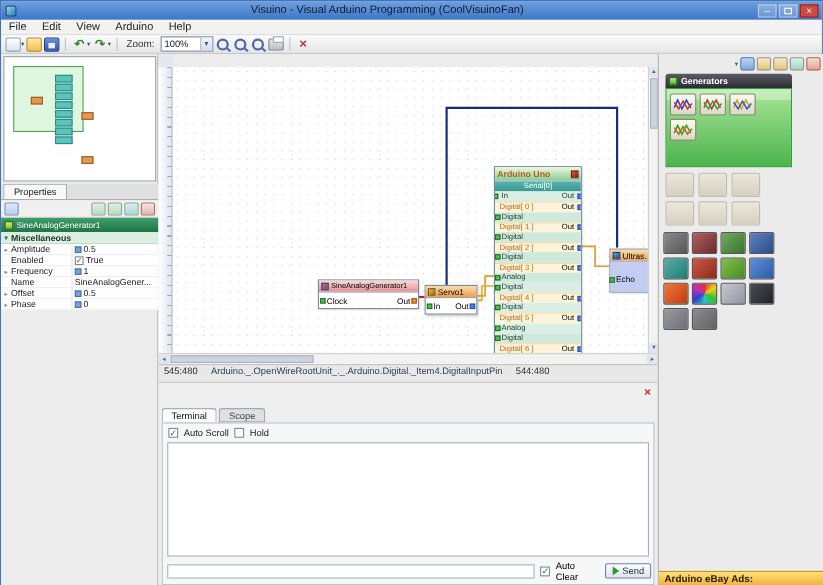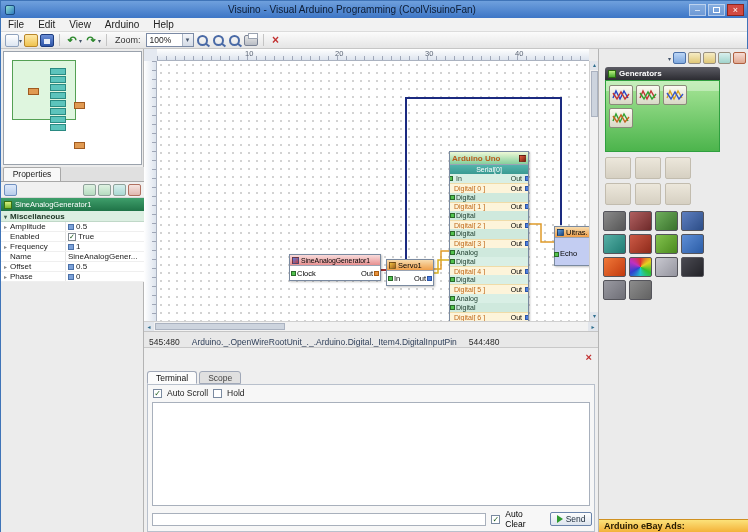--- a/index.html
+++ b/index.html
@@ -95,21 +95,21 @@
   .canvas{position:absolute;left:156px;top:60px;width:432px;height:260px;background:#fff;
     background-image:radial-gradient(circle,#d2d2d2 0.8px,transparent 0.9px);background-size:8px 8px;overflow:hidden;}
   .wires{position:absolute;left:0;top:0;z-index:1;}
   .vscroll{position:absolute;left:588px;top:60px;width:9px;height:260px;background:#f2f2f2;border-left:1px solid #d0d0d0;}
   .vs-a{position:absolute;left:0;width:9px;height:9px;font-size:6px;color:#2e6e8e;text-align:center;line-height:9px;background:#e2e6ec;}
   .vs-thumb{position:absolute;left:1px;top:10px;width:7px;height:46px;background:#cdd4de;border:1px solid #aab2c0;}
   .hscroll{position:absolute;left:143px;top:320px;width:454px;height:10px;background:#f2f2f2;border-top:1px solid #d0d0d0;}
   .hs-a{position:absolute;top:0;width:10px;height:10px;font-size:6px;color:#2e6e8e;text-align:center;line-height:10px;background:#e2e6ec;}
   .hs-thumb{position:absolute;left:11px;top:1px;width:130px;height:7px;background:#cdd4de;border:1px solid #aab2c0;}
   .statusline{position:absolute;left:143px;top:330px;width:454px;height:16px;background:#e8e8e8;
-    border-top:1px solid #c4c4c4;display:flex;align-items:flex-end;font-size:8.5px;color:#2a2a2a;gap:12px;padding:0 5px;overflow:hidden;white-space:nowrap;}
+    border-top:1px solid #c4c4c4;display:flex;align-items:flex-start;font-size:8.5px;color:#2a2a2a;gap:12px;padding:0 5px;overflow:hidden;white-space:nowrap;}
 
   
   .block{position:absolute;z-index:2;border:1px solid #7a8aa0;background:#fff;box-shadow:1px 1px 2px rgba(0,0,0,.25);font-size:7.5px;}
   .bhead{display:flex;align-items:center;gap:2px;padding:0 2px;border-bottom:1px solid #9aa4b4;overflow:hidden;white-space:nowrap;}
   .bico{width:7px;height:7px;flex:none;border:1px solid rgba(0,0,0,.35);}
   .brow{display:flex;align-items:center;height:14px;padding:0 1px;}
   .pin{width:5px;height:5px;border:1px solid #2a6a2a;background:#52c24e;flex:none;}
   .pin.pout{background:#4f7ede;border-color:#2a54a8;}
   .pin.porange{background:#e8913c;border-color:#a85c10;}
   .sp{flex:1;}
@@ -303,26 +303,20 @@
           <span class="pname">Phase</span>
           <span class="pval">
             <span class="pvicon"></span>
             <span>0</span>
           </span>
         </div>
       </div>
   </div>
 
   <div class="corner"></div>
-  <div class="rulertop" id="ruler-top">
-      <span class="ruler-num" style="left: 88px;">10</span>
-      <span class="ruler-num" style="left: 178px;">20</span>
-      <span class="ruler-num" style="left: 268px;">30</span>
-      <span class="ruler-num" style="left: 358px;">40</span>
-    </div>
   <div class="rulerleft"></div>
 
   <div class="canvas">
     <svg class="wires" width="432" height="260">
       <polyline points="249,202 249,37 404,37 404,164" fill="none" stroke="#1b2a80" stroke-width="2"></polyline>
       <line x1="222" y1="209" x2="231" y2="209" stroke="#a03030" stroke-width="2"></line>
       <path d="M277,208 L284,208 L284,190 L292,190" fill="none" stroke="#e09a28" stroke-width="1.5"></path>
       <path d="M277,212 L281,212 L281,199 L292,199" fill="none" stroke="#d8b020" stroke-width="1.5"></path>
       <path d="M372,163 L384,163 L384,181 L397,181" fill="none" stroke="#e09a28" stroke-width="1.5"></path>
     </svg>

